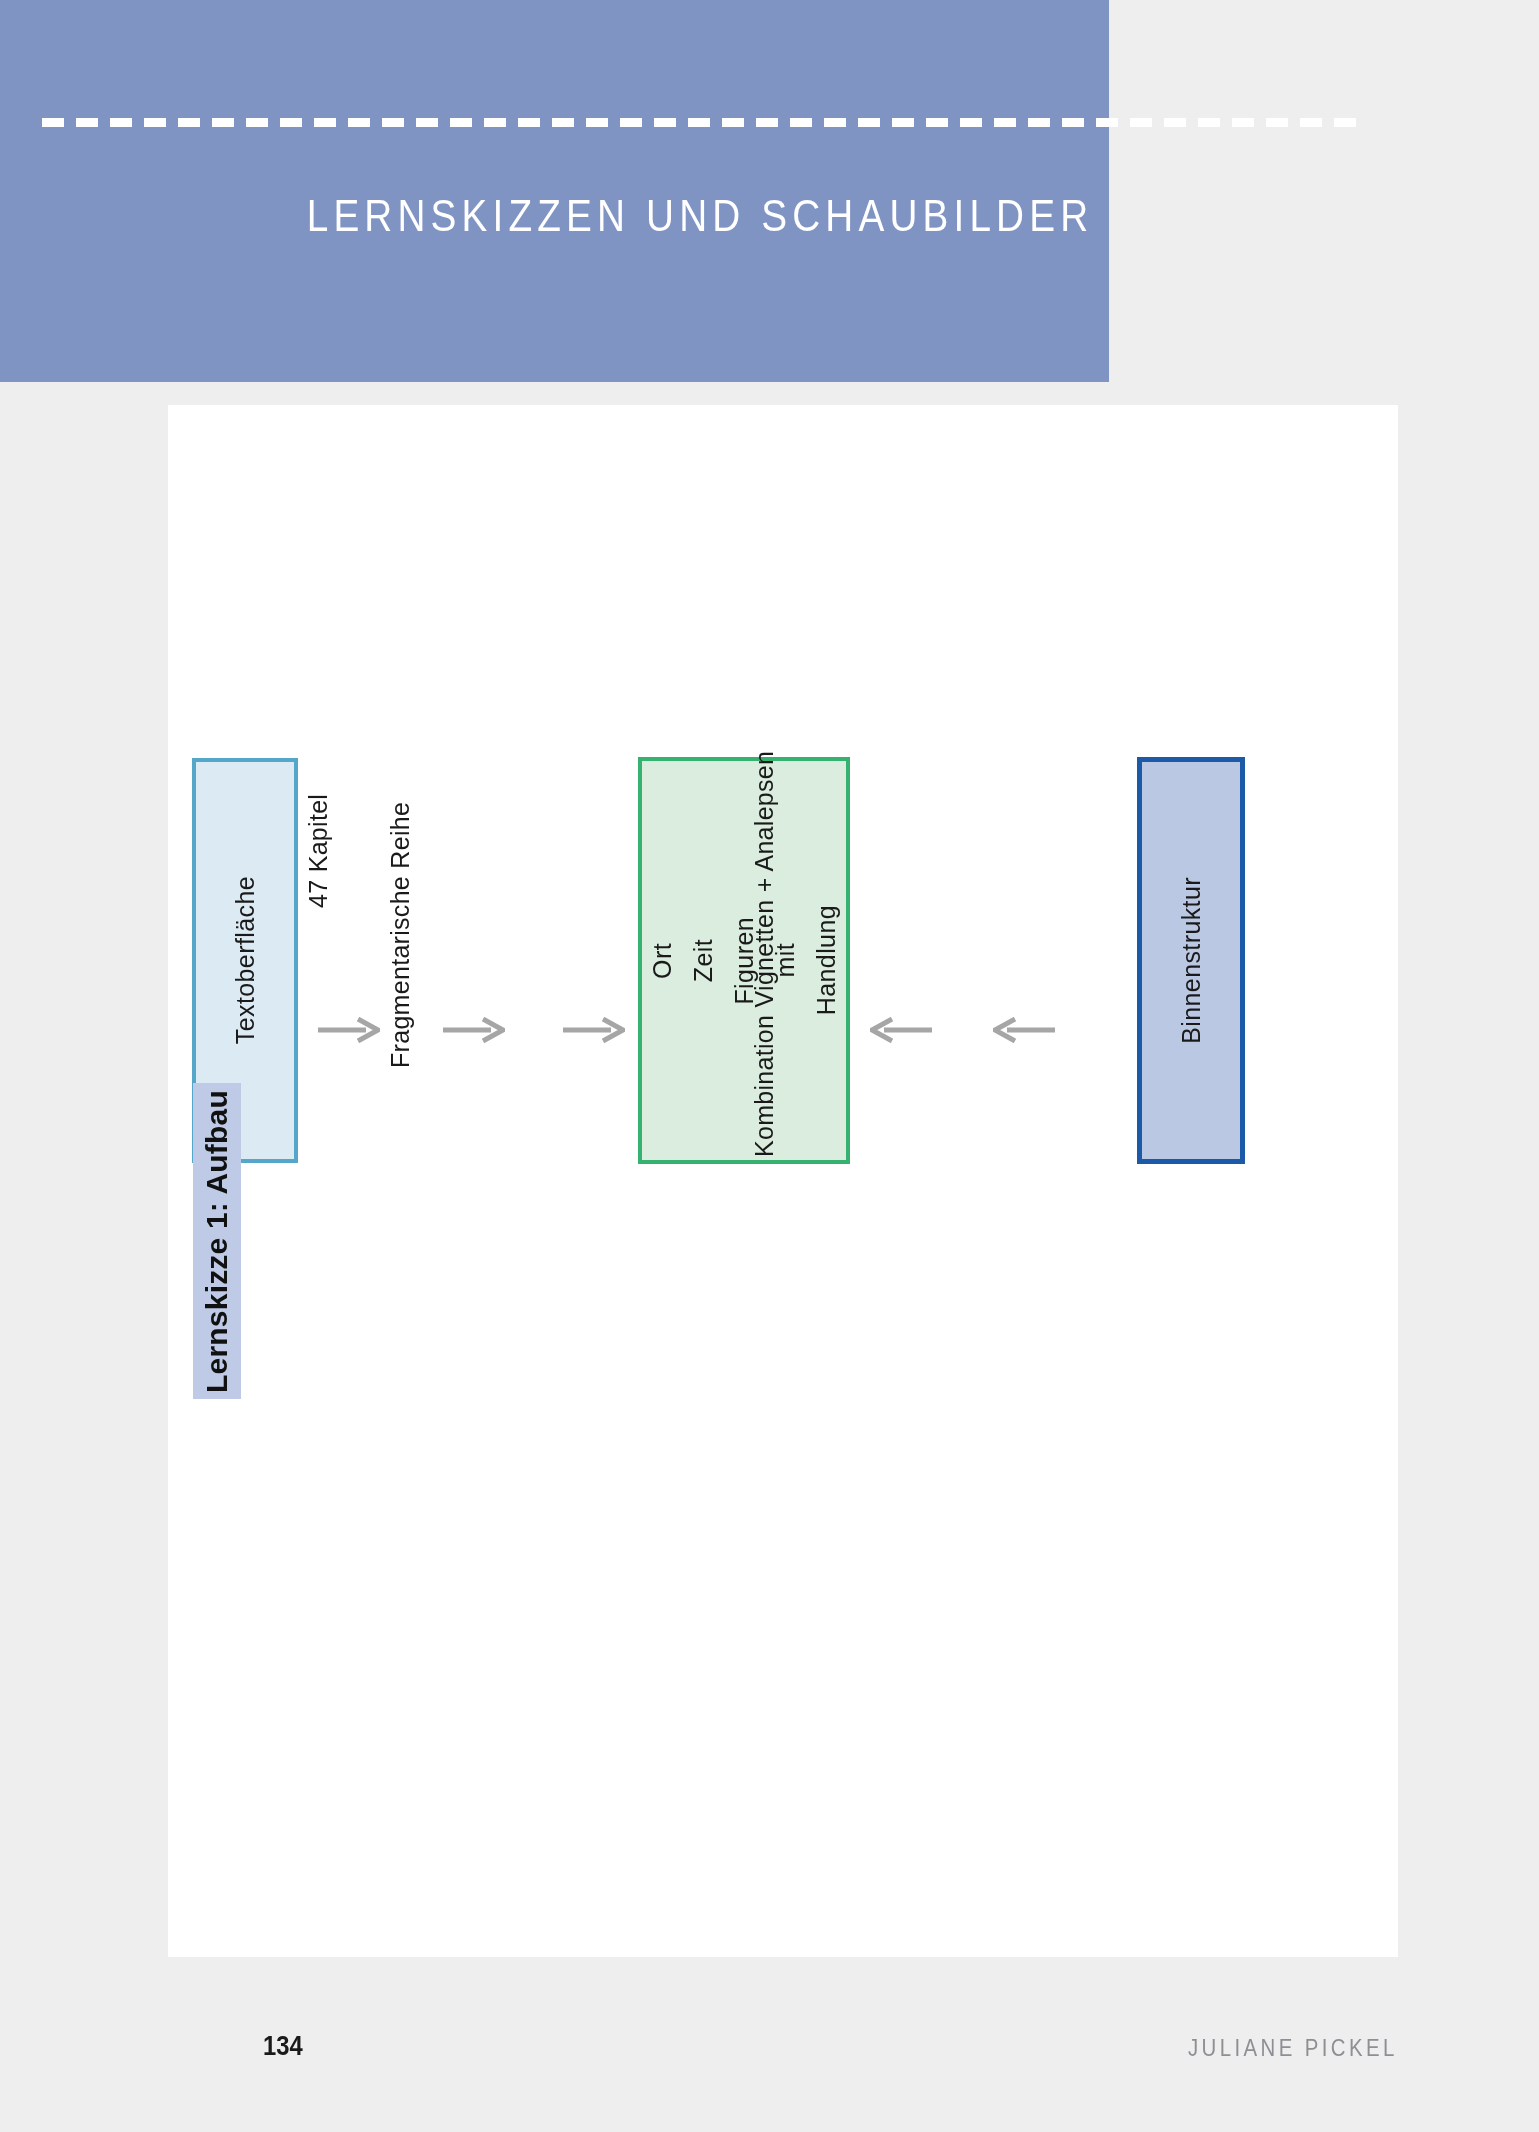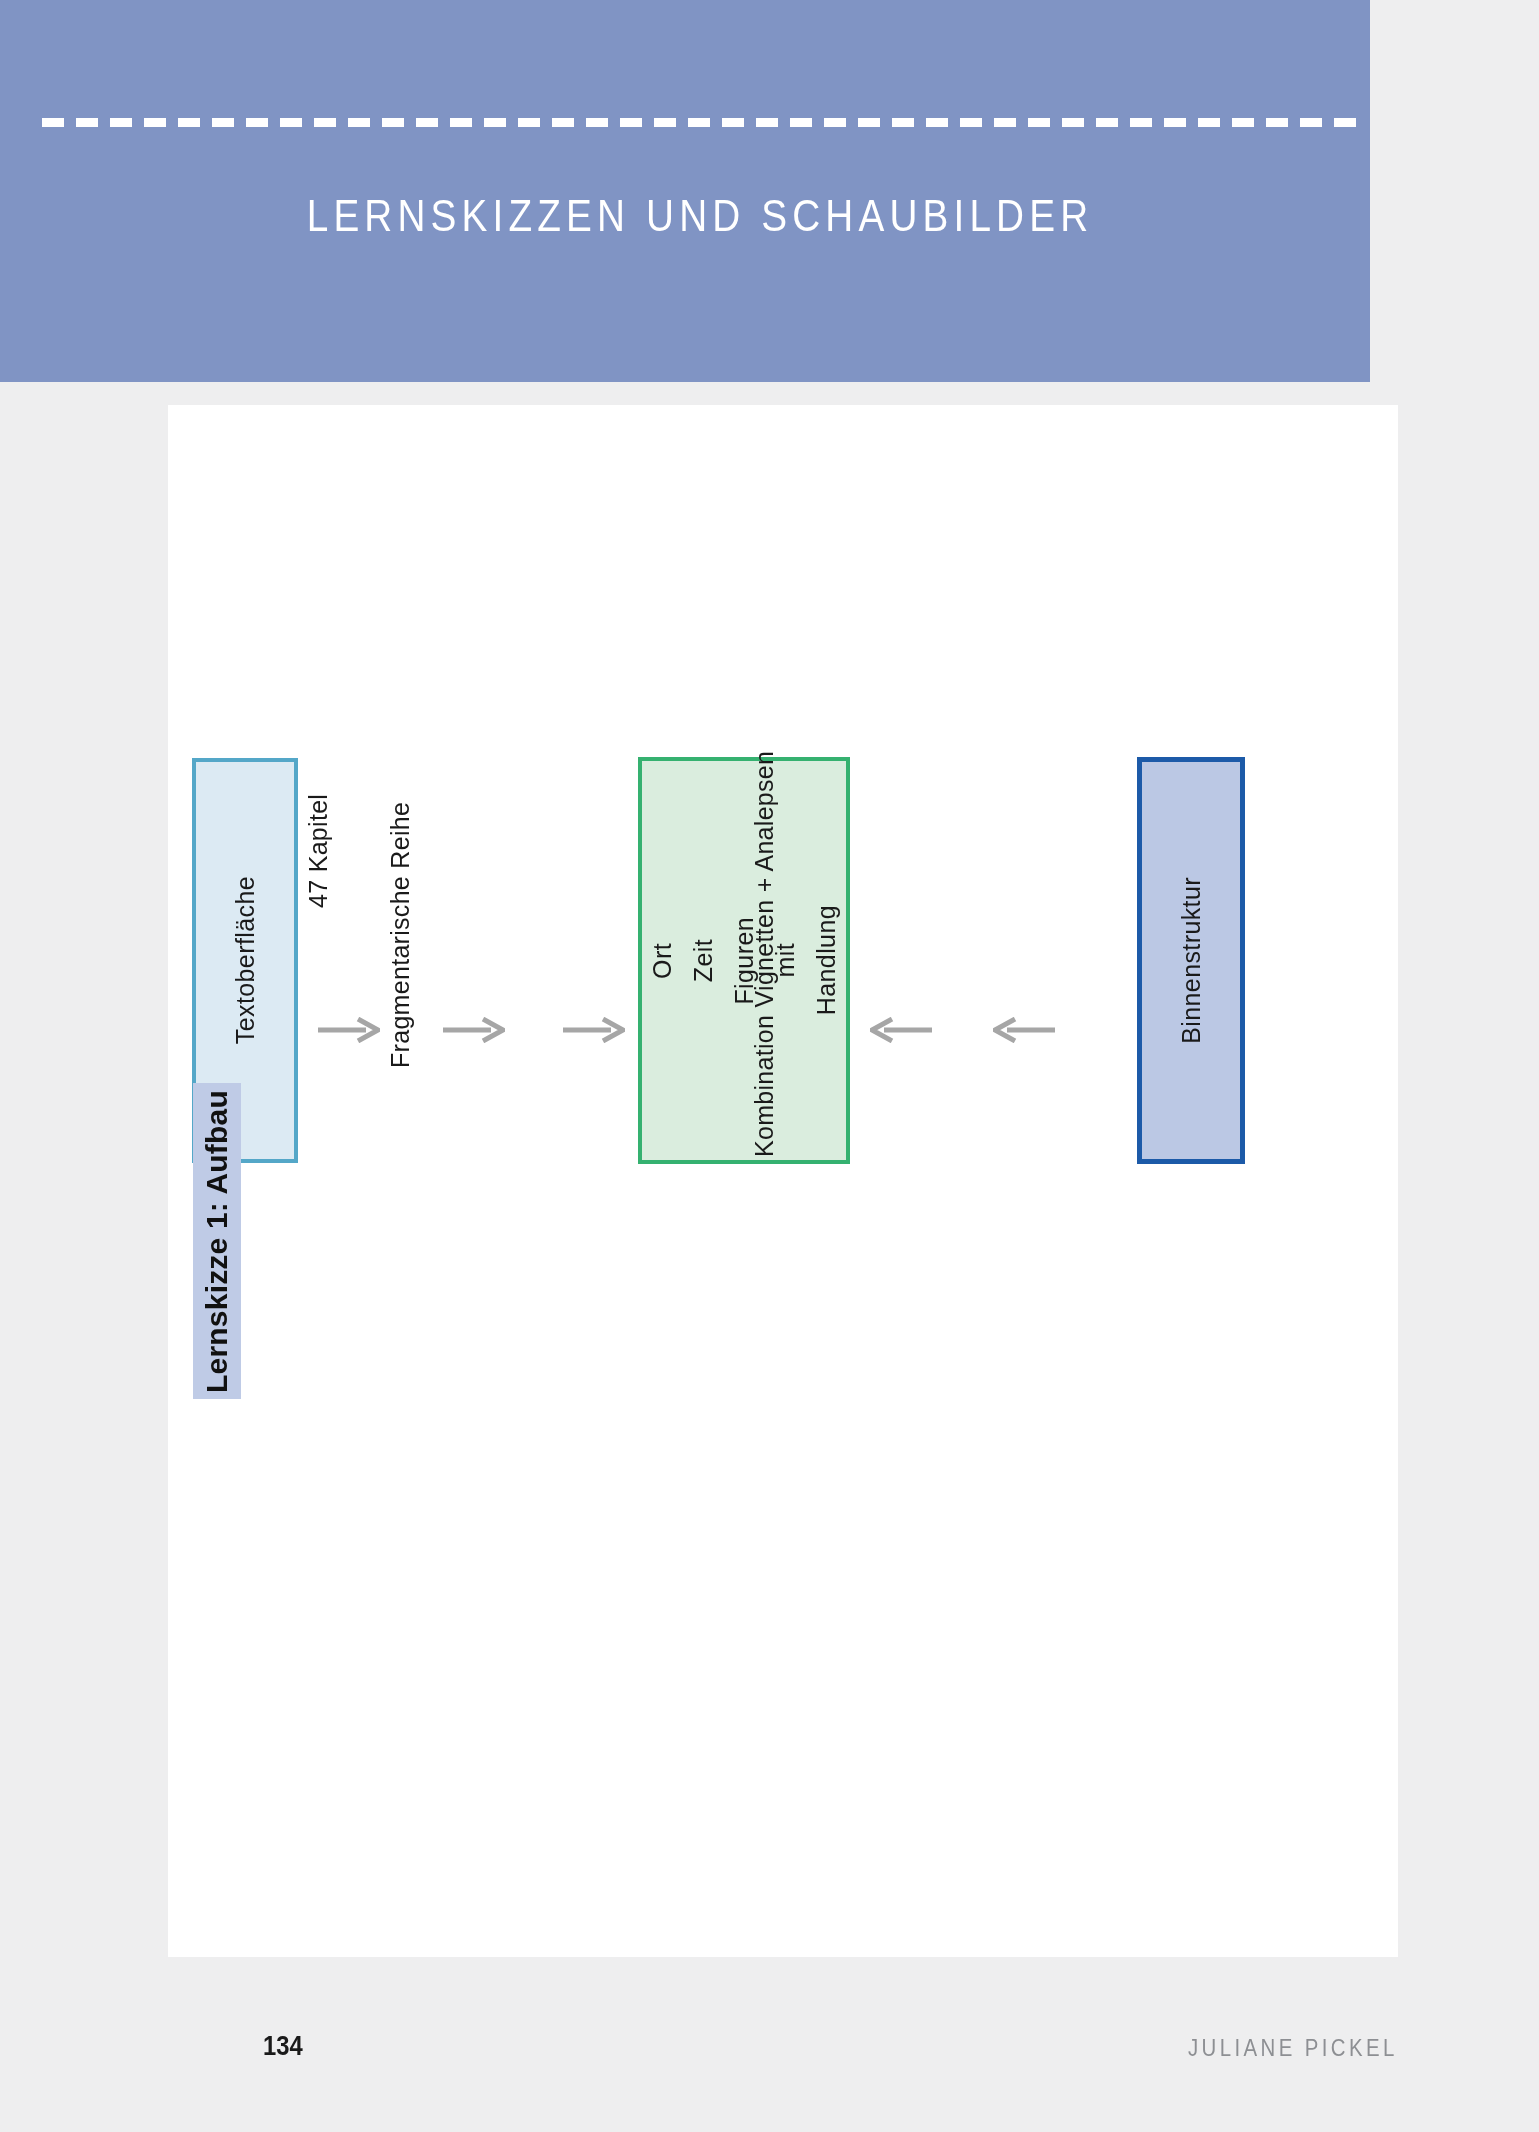--- a/index.html
+++ b/index.html
@@ -13,21 +13,21 @@
     font-family: "Liberation Sans", sans-serif;
     position: relative;
     overflow: hidden;
   }
 
   
   .header-band {
     position: absolute;
     left: 0;
     top: 0;
-    width: 1370px;
+    width: 1109px;
     height: 382px;
     background: #8094c4;
   }
   .header-dash {
     position: absolute;
     left: 42px;
     top: 118px;
     width: 1322px;
     height: 9px;
     background-image: repeating-linear-gradient(

